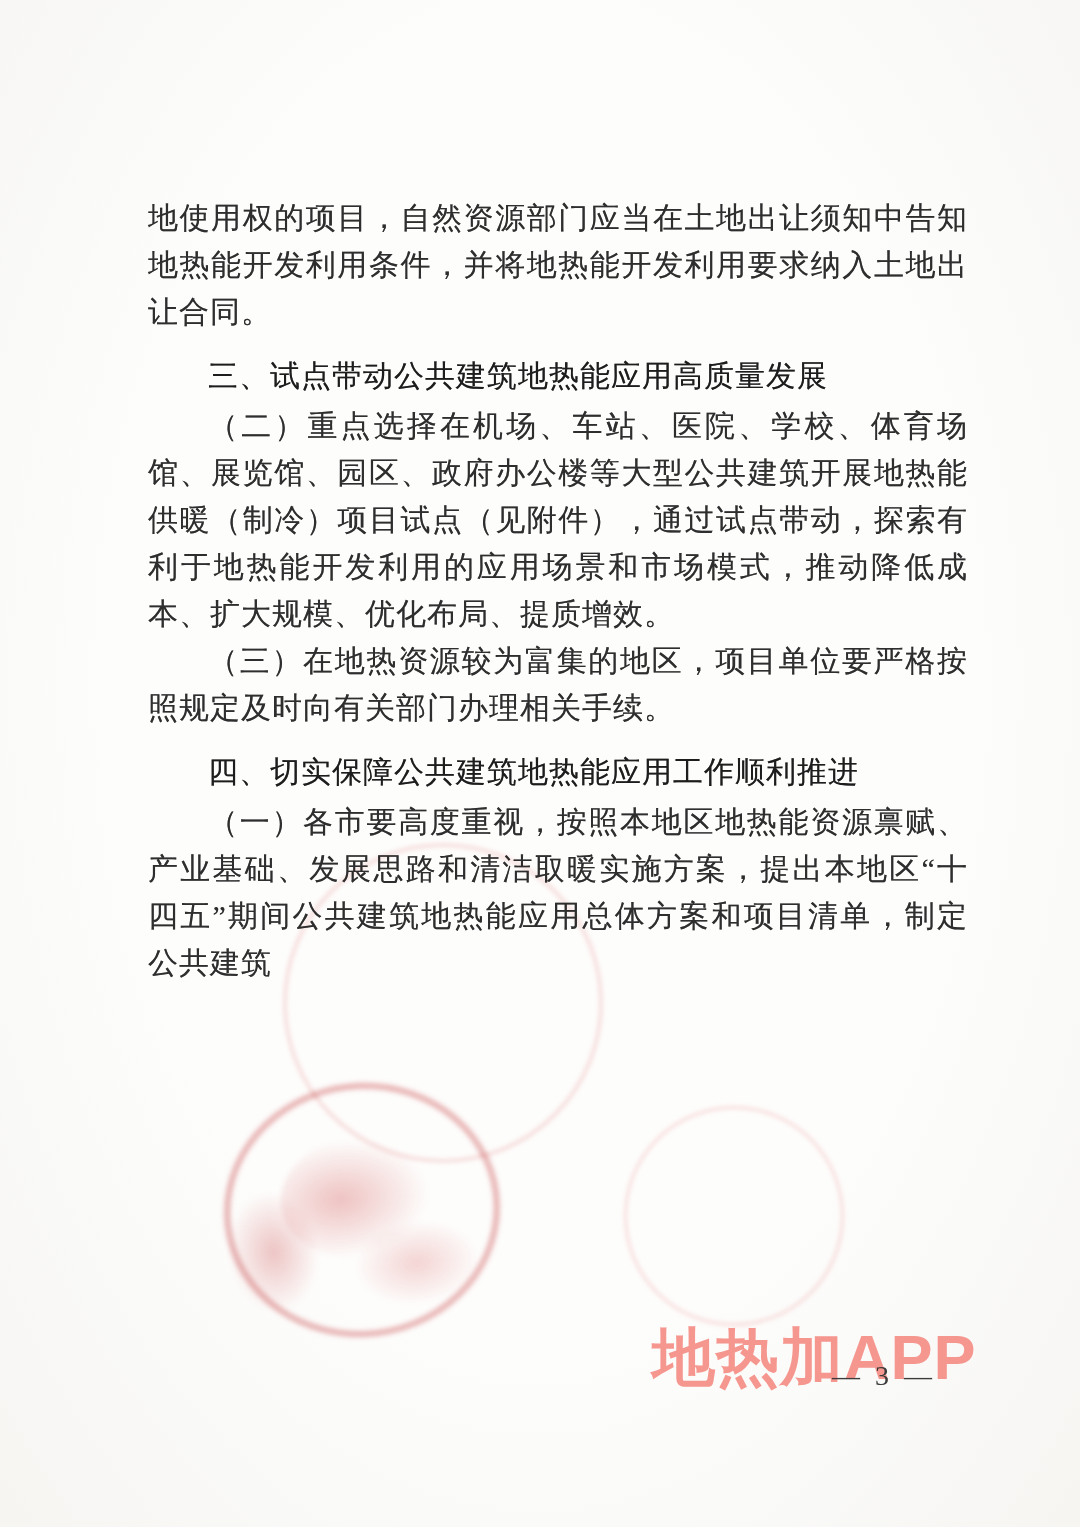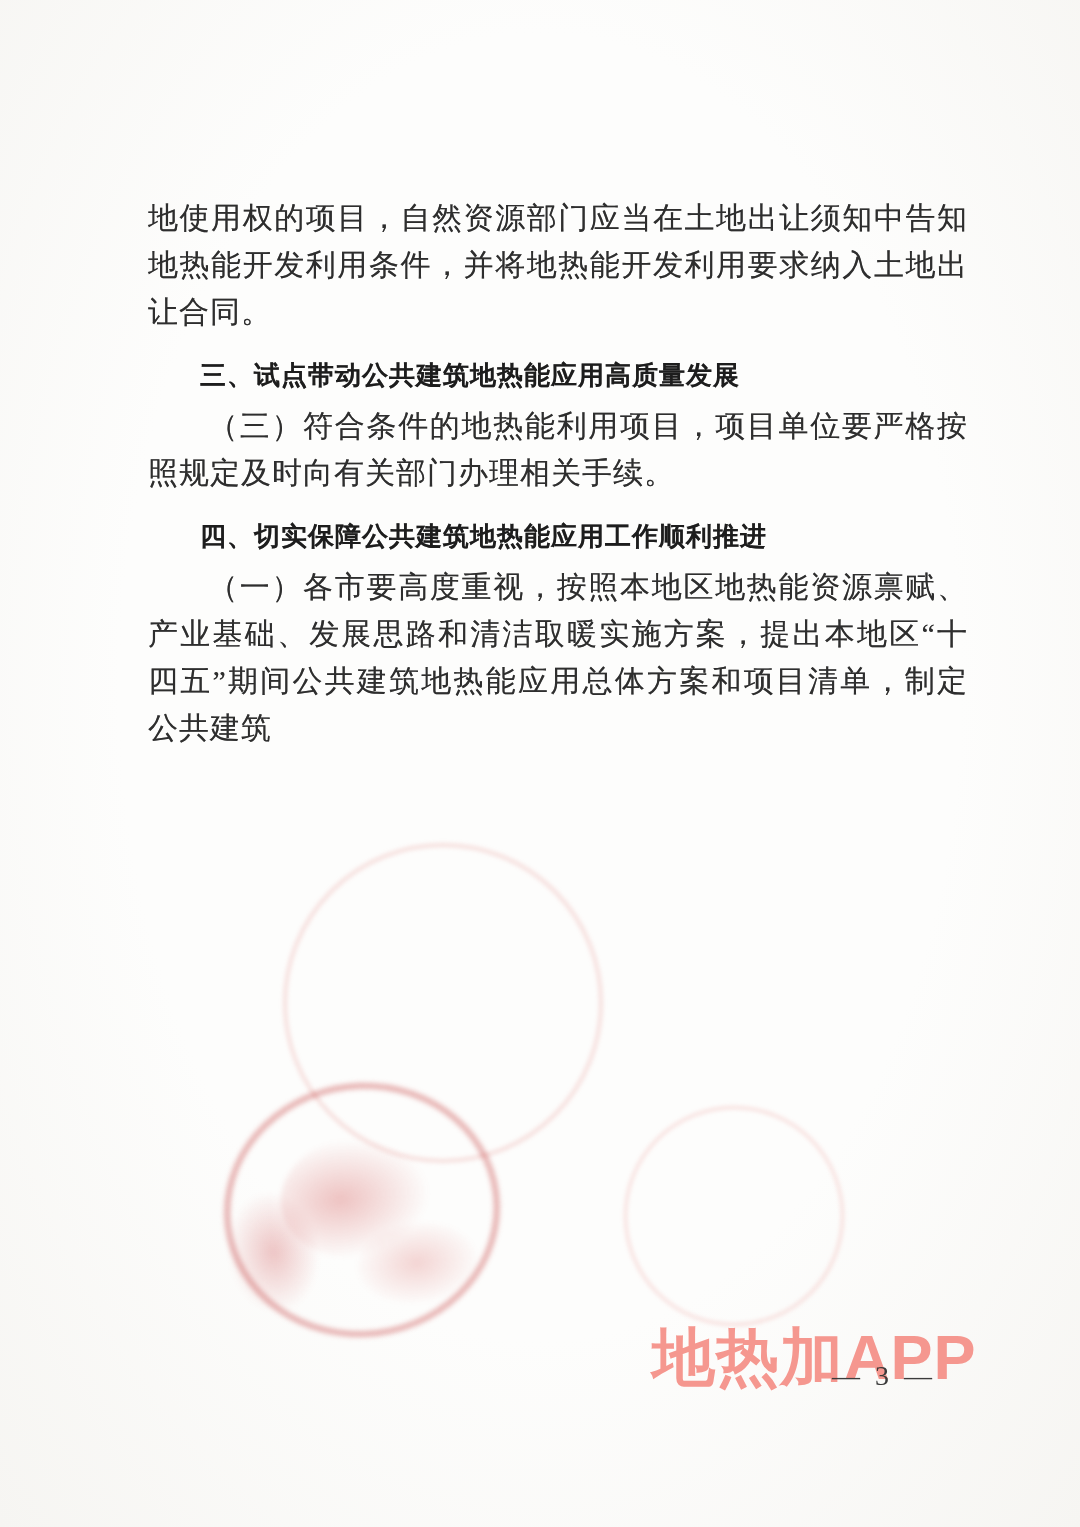--- a/index.html
+++ b/index.html
@@ -25,22 +25,22 @@
     text-justify:inter-ideograph;
   }
   .text-col p {
     margin:0;
     text-indent:2em;
     text-shadow:0 0 0.5px rgba(40,40,40,0.55);
   }
   .text-col p.no-indent { text-indent:0; }
   .text-col .sec-heading {
     font-family:"Liberation Sans", sans-serif;
-    font-weight:700;
-    font-size:26px;
+    font-weight:400;
+    font-size:30px;
     line-height:47px;
     margin:17px 0 3px 0;
     text-indent:2em;
     color:#1d1d1d;
     letter-spacing:1px;
     text-shadow:0 0 0.5px rgba(20,20,20,0.6);
   }
   
   .seal { position:absolute; border-radius:50%; mix-blend-mode:multiply; pointer-events:none; }
   .seal-upper {
@@ -104,21 +104,22 @@
   }
 </style>
 </head>
 <body>
 
 <div class="page">
 
   <div class="text-col">
     <p class="no-indent">地使用权的项目，自然资源部门应当在土地出让须知中告知地热能开发利用条件，并将地热能开发利用要求纳入土地出让合同。</p>
     <div class="sec-heading">三、试点带动公共建筑地热能应用高质量发展</div>
-    <p>（三）符合条件的地热能利用项目，项目单位要严格按照规定及时向有关部门办理相关手续。</p>
+    <p>（二）重点选择在机场、车站、医院、学校、体育场馆、展览馆、园区、政府办公楼等大型公共建筑开展地热能供暖（制冷）项目试点（见附件），通过试点带动，探索有利于地热能开发利用的应用场景和市场模式，推动降低成本、扩大规模、优化布局、提质增效。</p>
+    <p>（三）在地热资源较为富集的地区，项目单位要严格按照规定及时向有关部门办理相关手续。</p>
     <div class="sec-heading">四、切实保障公共建筑地热能应用工作顺利推进</div>
     <p>（一）各市要高度重视，按照本地区地热能资源禀赋、产业基础、发展思路和清洁取暖实施方案，提出本地区“十四五”期间公共建筑地热能应用总体方案和项目清单，制定公共建筑</p>
   </div>
 
   <div class="seal seal-upper"></div>
   <div class="seal seal-main">
     <div class="blob1"></div>
     <div class="blob2"></div>
     <div class="blob3"></div>
   </div>

